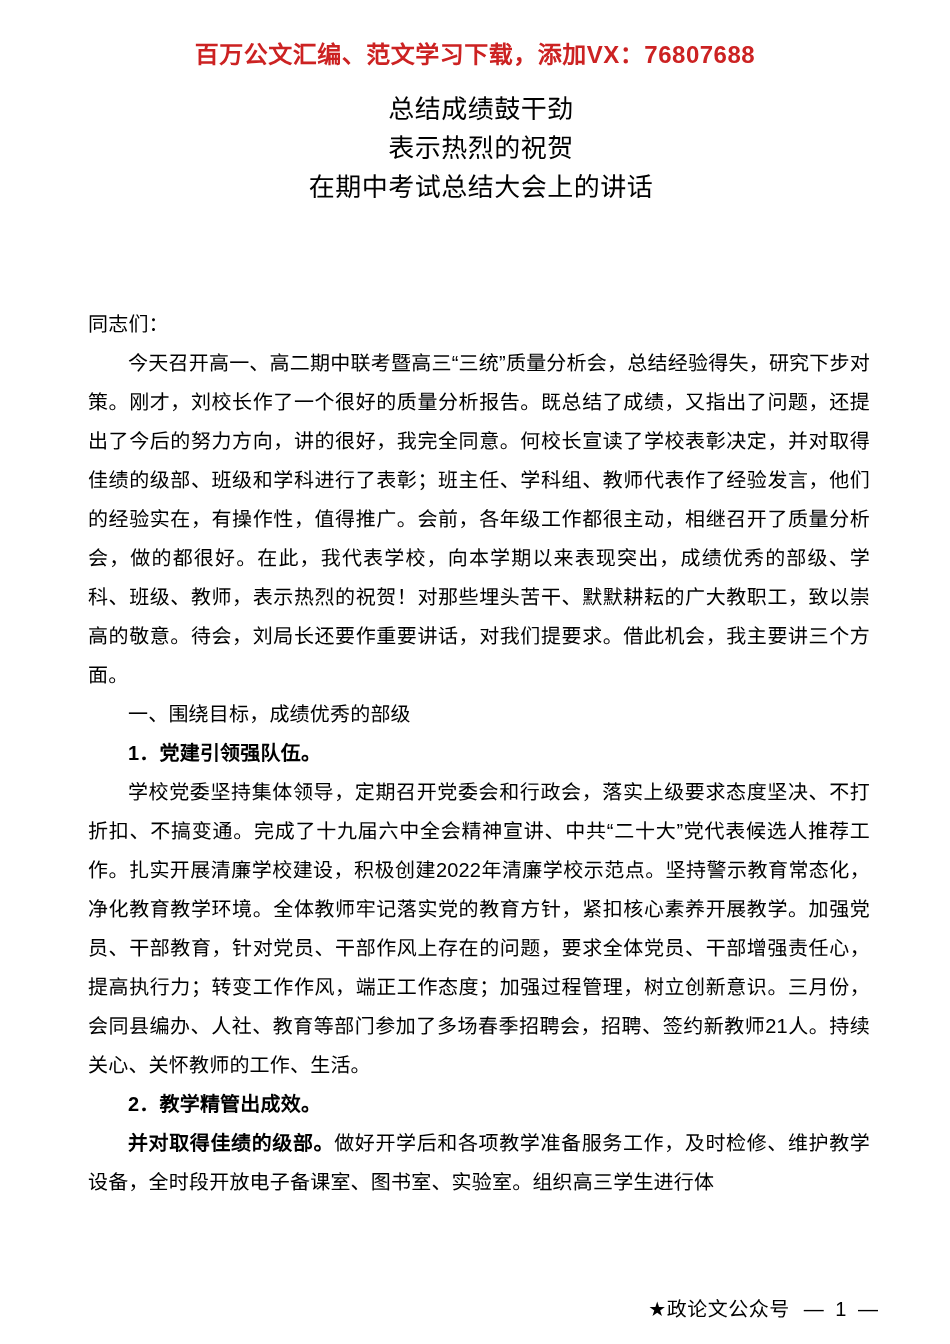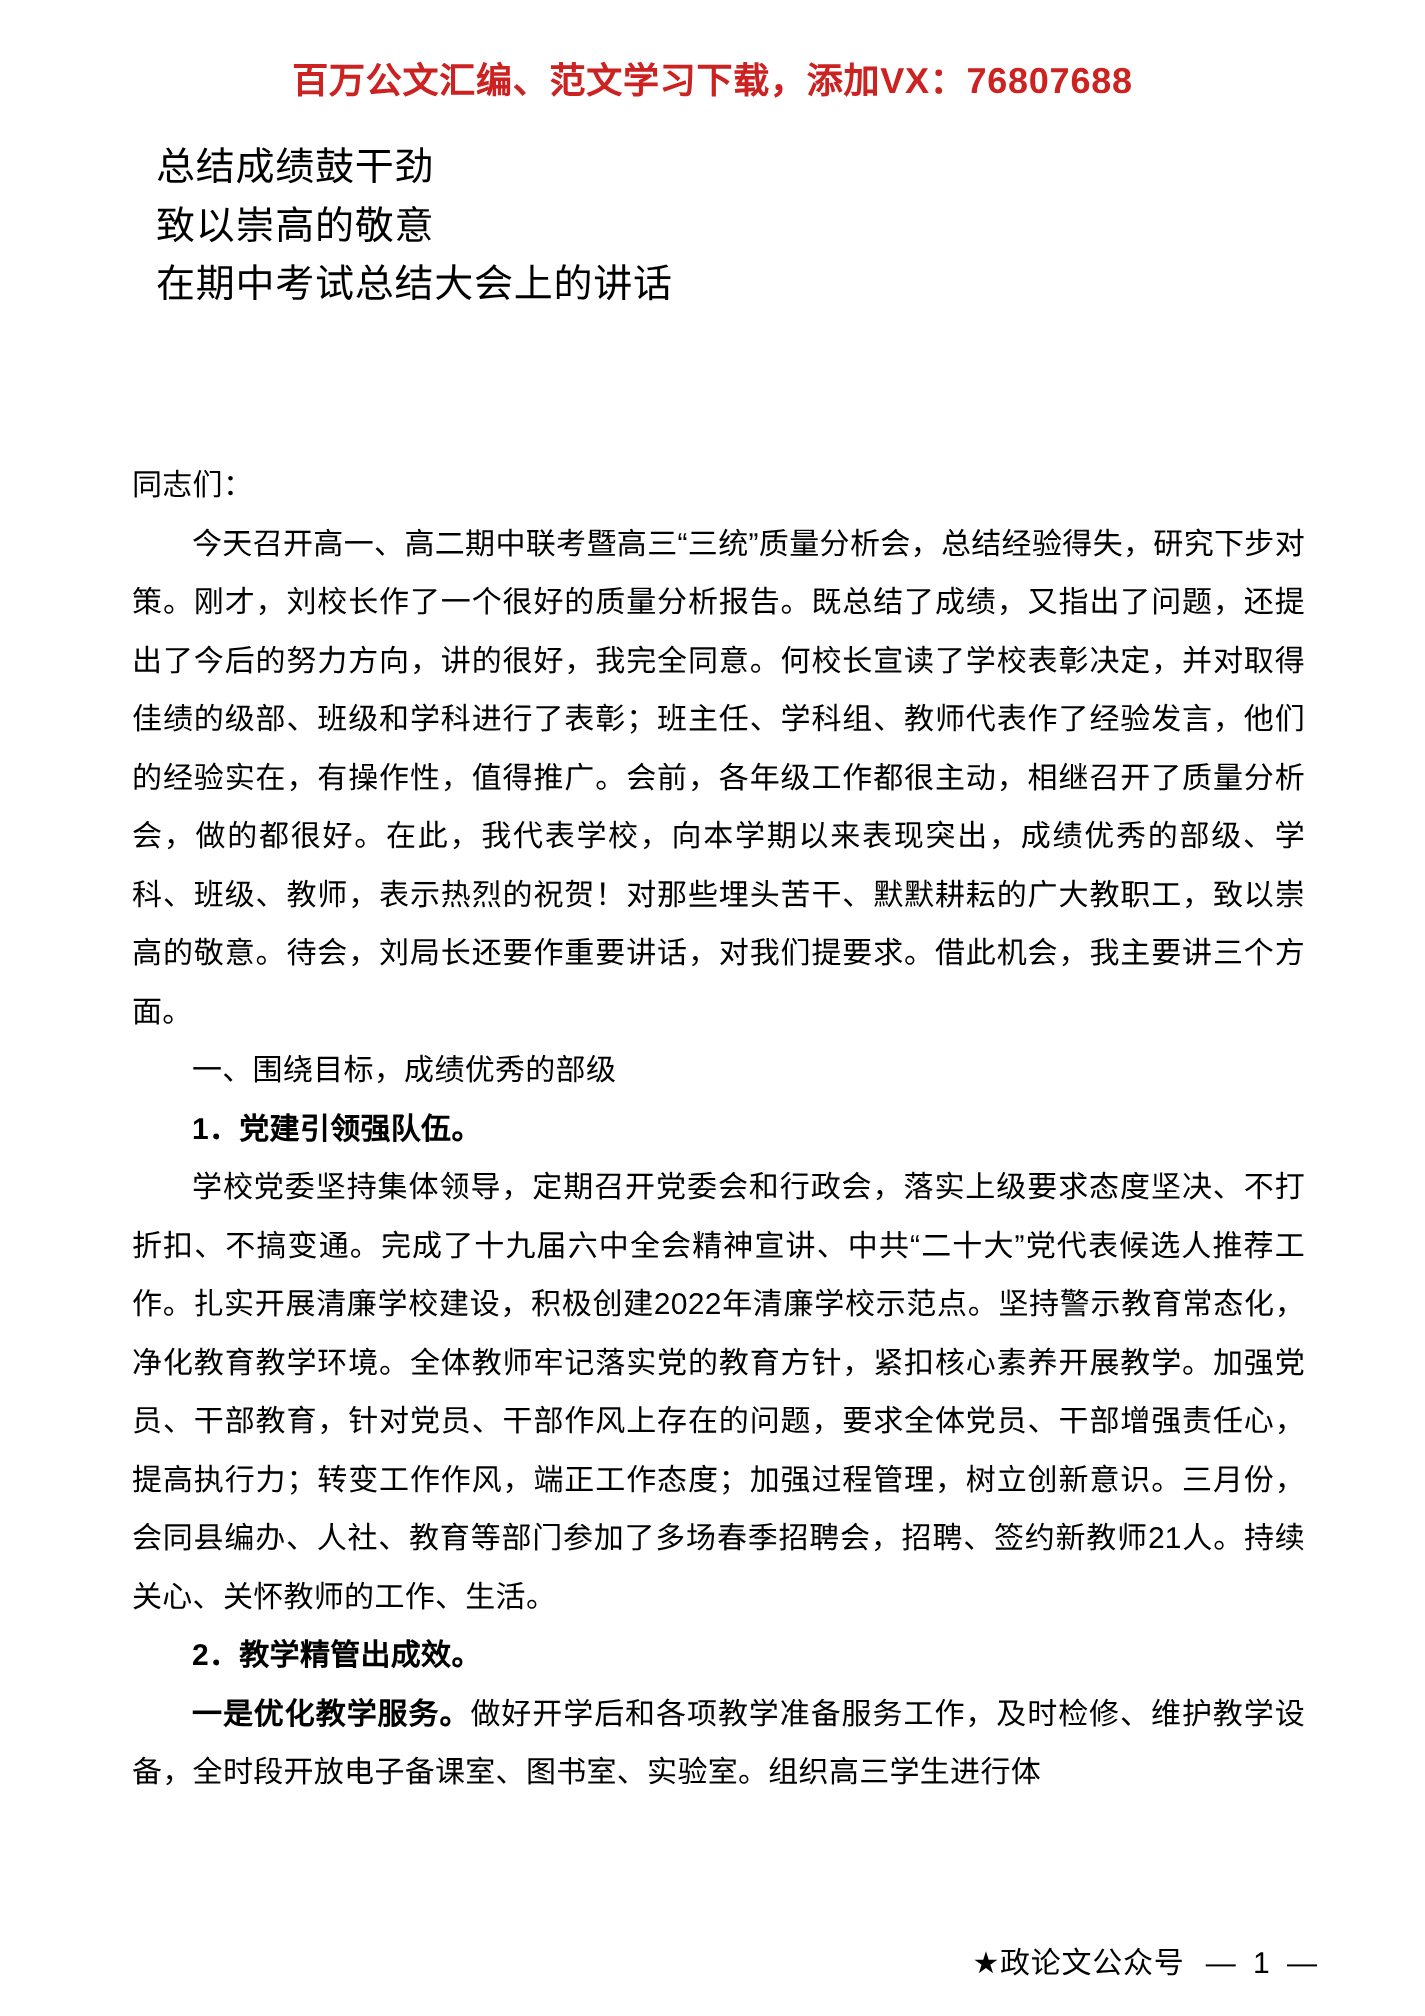--- a/index.html
+++ b/index.html
@@ -33,22 +33,24 @@
     line-height: 30px;
     font-weight: 700;
     letter-spacing: 0.5px;
     white-space: nowrap;
   }
 
   
   .title-block {
     position: absolute;
     top: 92px;
-    left: 104px;
+    left: 92px;
     width: 778px;
+    text-align: center;
+    font-family: Liberation Mono, monospace;
   }
   .title-line {
     font-size: 26px;
     line-height: 39px;
     letter-spacing: 0.5px;
     white-space: nowrap;
   }
 
   
   .body-area {
@@ -87,39 +89,39 @@
 </style>
 </head>
 <body>
 
 <div class="page">
 
   <div class="promo-banner" style="color: rgb(204, 34, 34);">百万公文汇编、范文学习下载，添加VX：76807688</div>
 
   <div class="title-block">
     <div class="title-line">总结成绩鼓干劲</div>
-    <div class="title-line">致以崇高的敬意</div>
+    <div class="title-line">表示热烈的祝贺</div>
     <div class="title-line">在期中考试总结大会上的讲话</div>
   </div>
 
   <div class="body-area">
 
     <p class="para flush">同志们：</p>
 
     <p class="para indent">今天召开高一、高二期中联考暨高三“三统”质量分析会，总结经验得失，研究下步对策。刚才，刘校长作了一个很好的质量分析报告。既总结了成绩，又指出了问题，还提出了今后的努力方向，讲的很好，我完全同意。何校长宣读了学校表彰决定，并对取得佳绩的级部、班级和学科进行了表彰；班主任、学科组、教师代表作了经验发言，他们的经验实在，有操作性，值得推广。会前，各年级工作都很主动，相继召开了质量分析会，做的都很好。在此，我代表学校，向本学期以来表现突出，成绩优秀的部级、学科、班级、教师，表示热烈的祝贺！对那些埋头苦干、默默耕耘的广大教职工，致以崇高的敬意。待会，刘局长还要作重要讲话，对我们提要求。借此机会，我主要讲三个方面。</p>
 
     <p class="para indent">一、围绕目标，成绩优秀的部级</p>
 
     <p class="para indent bold">1．党建引领强队伍。</p>
 
     <p class="para indent">学校党委坚持集体领导，定期召开党委会和行政会，落实上级要求态度坚决、不打折扣、不搞变通。完成了十九届六中全会精神宣讲、中共“二十大”党代表候选人推荐工作。扎实开展清廉学校建设，积极创建2022年清廉学校示范点。坚持警示教育常态化，净化教育教学环境。全体教师牢记落实党的教育方针，紧扣核心素养开展教学。加强党员、干部教育，针对党员、干部作风上存在的问题，要求全体党员、干部增强责任心，提高执行力；转变工作作风，端正工作态度；加强过程管理，树立创新意识。三月份，会同县编办、人社、教育等部门参加了多场春季招聘会，招聘、签约新教师21人。持续关心、关怀教师的工作、生活。</p>
 
     <p class="para indent bold">2．教学精管出成效。</p>
 
-    <p class="para indent"><span class="lead-bold">一是优化教学服务。</span><span>做好开学后和各项教学准备服务工作，及时检修、维护教学设备，全时段开放电子备课室、图书室、实验室。组织高三学生进行体</span></p>
+    <p class="para indent"><span class="lead-bold">并对取得佳绩的级部。</span><span>做好开学后和各项教学准备服务工作，及时检修、维护教学设备，全时段开放电子备课室、图书室、实验室。组织高三学生进行体</span></p>
 
   </div>
 
   <div class="footer">
     <span class="wm">★政论文公众号</span><span class="pg">— 1 —</span>
   </div>
 
 </div>
 
 </body></html>

